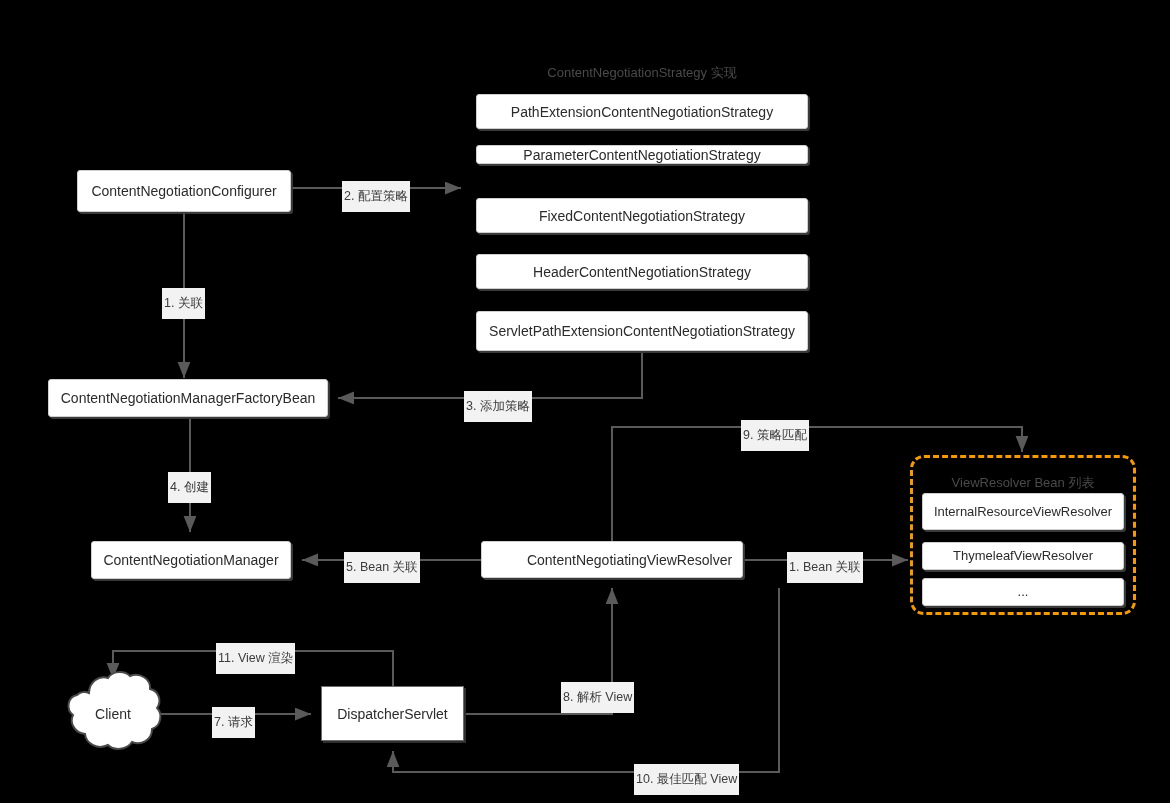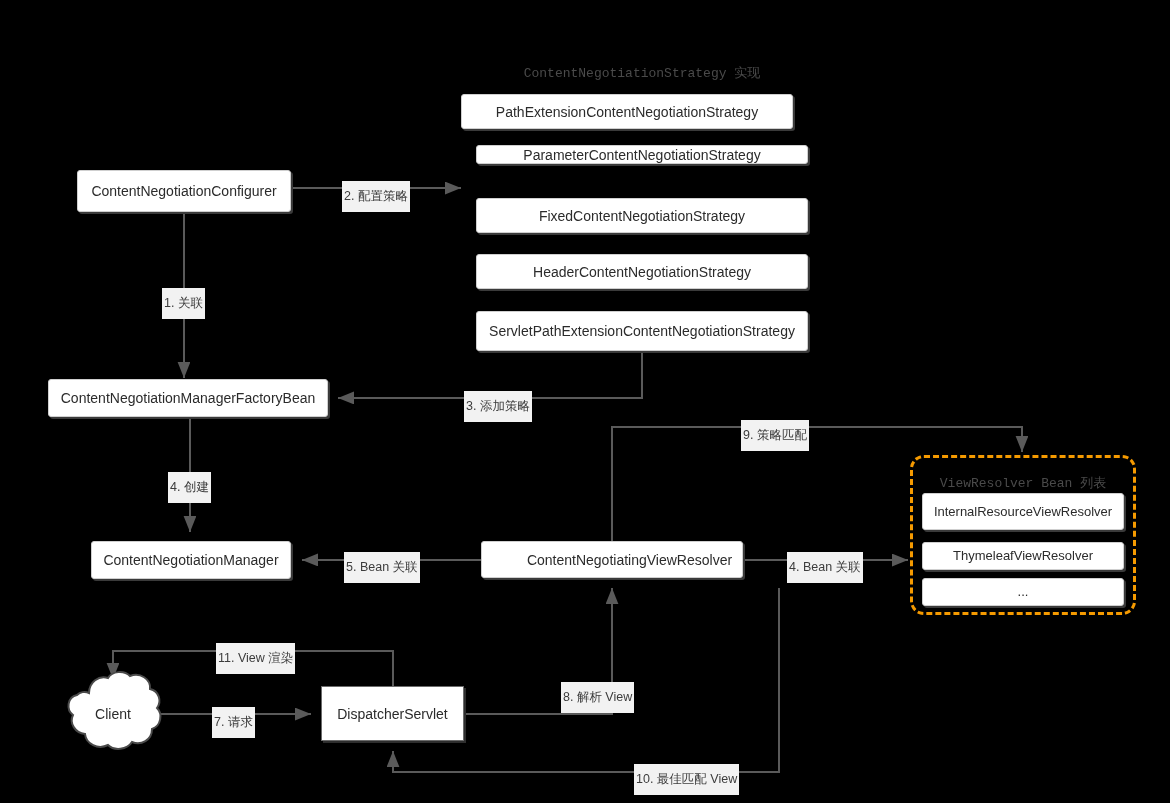--- a/index.html
+++ b/index.html
@@ -43,21 +43,20 @@
     border-radius: 0;
     border: 1px solid #6b6b6b;
     box-shadow: 2px 2px 0 0 #2e2e2e;
   }
   .group-title {
     position: absolute;
     color: #4a4a4a;
     font-size: 13px;
     text-align: center;
     white-space: nowrap;
-    font-family: Liberation Mono, monospace;
   }
   .group-box {
     position: absolute;
     box-sizing: border-box;
     border: 3px dashed #f59a00;
     border-radius: 14px;
     background: transparent;
   }
   .edge-label {
     position: absolute;
@@ -112,21 +111,21 @@
       <path d="M464,714 L612,714 L612,588" marker-end="url(#arrow)"></path>
 
       <path d="M779,588 L779,772 L393,772 L393,751" marker-end="url(#arrow)"></path>
 
       <path d="M393,686 L393,651 L113,651 L113,679" marker-end="url(#arrow)"></path>
     </g>
   </svg>
 
   <div class="group-title" style="left:476px; top:64px; width:332px;">ContentNegotiationStrategy 实现</div>
 
-  <div class="node" style="left:461px; top:94px; width:332px; height:35px;">PathExtensionContentNegotiationStrategy</div>
+  <div class="node" style="left:476px; top:94px; width:332px; height:35px;">PathExtensionContentNegotiationStrategy</div>
   <div class="node" style="left:476px; top:145px; width:332px; height:19px;">ParameterContentNegotiationStrategy</div>
   <div class="node" style="left:476px; top:198px; width:332px; height:35px;">FixedContentNegotiationStrategy</div>
   <div class="node" style="left:476px; top:254px; width:332px; height:35px;">HeaderContentNegotiationStrategy</div>
   <div class="node" style="left:476px; top:311px; width:332px; height:40px;">ServletPathExtensionContentNegotiationStrategy</div>
 
   <div class="node" style="left:77px; top:170px; width:214px; height:42px;">ContentNegotiationConfigurer</div>
 
   <div class="node" style="left:48px; top:379px; width:280px; height:38px;">ContentNegotiationManagerFactoryBean</div>
 
   <div class="node" style="left:91px; top:541px; width:200px; height:38px;">ContentNegotiationManager</div>
@@ -150,20 +149,20 @@
 
   <div class="node" style="left:922px; top:493px; width:202px; height:37px; font-size:13px;">InternalResourceViewResolver</div>
   <div class="node" style="left:922px; top:542px; width:202px; height:28px; font-size:13px;">ThymeleafViewResolver</div>
   <div class="node" style="left:922px; top:578px; width:202px; height:28px; font-size:13px;">...</div>
 
   <div class="edge-label" style="left:162px; top:288px;">1. 关联</div>
   <div class="edge-label" style="left:342px; top:181px;">2. 配置策略</div>
   <div class="edge-label" style="left:464px; top:391px;">3. 添加策略</div>
   <div class="edge-label" style="left:168px; top:472px;">4. 创建</div>
   <div class="edge-label" style="left:344px; top:552px;">5. Bean 关联</div>
-  <div class="edge-label" style="left:787px; top:552px;">4. Bean 关联</div>
+  <div class="edge-label" style="left:787px; top:552px;">1. Bean 关联</div>
   <div class="edge-label" style="left:212px; top:707px;">7. 请求</div>
   <div class="edge-label" style="left:561px; top:682px;">8. 解析 View</div>
   <div class="edge-label" style="left:741px; top:420px;">9. 策略匹配</div>
   <div class="edge-label" style="left:634px; top:764px;">10. 最佳匹配 View</div>
   <div class="edge-label" style="left:216px; top:643px;">11. View 渲染</div>
 
 </div>
 
 </body></html>

